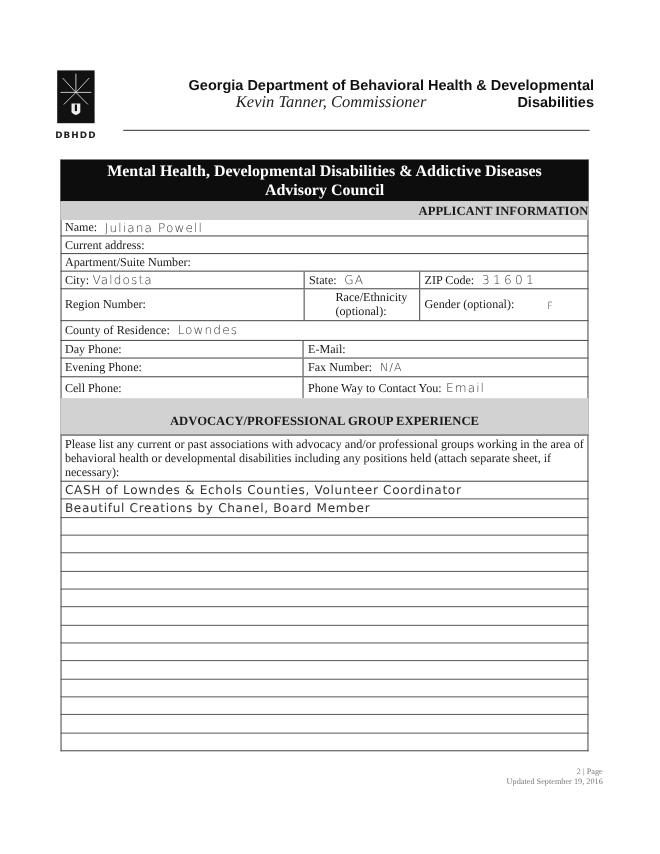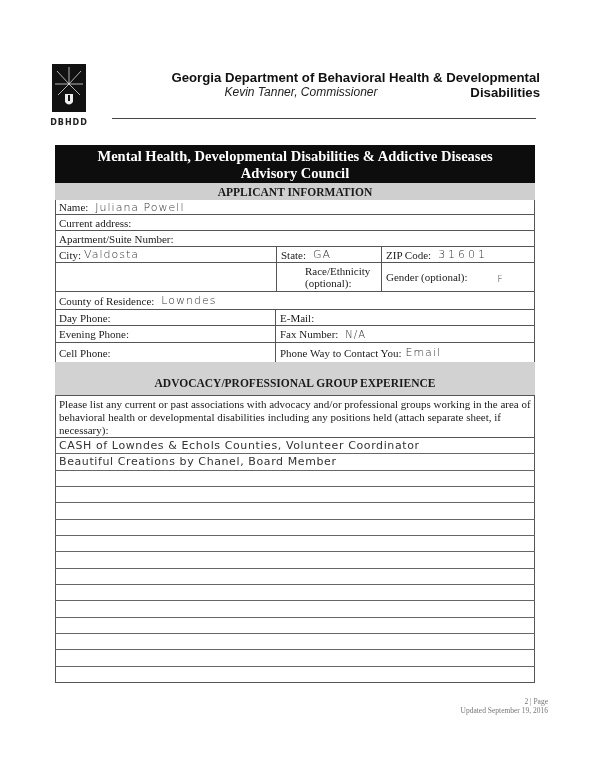--- a/index.html
+++ b/index.html
@@ -5,29 +5,29 @@
   html, body { margin: 0; padding: 0; }
   body { width: 600px; height: 776px; background: #ffffff; position: relative; overflow: hidden;
          font-family: "Liberation Serif", "DejaVu Serif", serif; color: #1a1a1a; }
   .abs { position: absolute; }
   .logo { left: 52px; top: 64px; width: 34px; height: 48px; background: #111; }
   .logo svg { display: block; }
   .logo-text { left: 46px; top: 118px; width: 46px; text-align: center; font-family: "DejaVu Sans", sans-serif;
                font-size: 8px; font-weight: bold; letter-spacing: 1px; color: #222; }
   .org-title { left: 100px; top: 70px; width: 440px; text-align: right; font-family: "Liberation Sans", sans-serif;
                font-weight: bold; font-size: 13.2px; color: #111; }
-  .org-sub { left: 100px; top: 85px; width: 330px; text-align: center; font-family: Liberation Sans, sans-serif;
-             font-style: italic; font-size: 12px; color: #222; padding-left: 72px; box-sizing: border-box; }
+  .org-sub { left: 100px; top: 85px; width: 330px; text-align: center; font-family: Liberation Serif, serif;
+             font-style: italic; font-size: 15px; color: #222; padding-left: 72px; box-sizing: border-box; }
   .rule { left: 112px; top: 118px; width: 424px; height: 1px; background: #444; }
 
   .form { left: 55px; top: 145px; width: 480px; height: 538px; border-left: 1px solid #555; border-right: 1px solid #555;
           border-bottom: 1px solid #555; box-sizing: border-box; }
   .hdr-black { left: 55px; top: 145px; width: 480px; height: 38px; background: #0d0d0d; color: #fff; text-align: center;
                font-weight: bold; font-size: 14.5px; line-height: 17px; padding-top: 3px; box-sizing: border-box; }
-  .hdr-gray { left: 55px; top: 183px; width: 480px; height: 17px; background: #cfcfcf; text-align: center;
+  .hdr-gray { left: 55px; top: 183px; width: 480px; height: 17px; background: #cfcfcf; text-align: right;
               font-weight: bold; font-size: 11.5px; line-height: 18px; }
   .row { position: absolute; left: 55px; width: 480px; border-bottom: 1px solid #555; box-sizing: border-box; font-size: 11px; }
   .cell { position: absolute; top: 0; bottom: 0; box-sizing: border-box; padding-left: 4px; display: flex; align-items: center; }
   .cell.bl { border-left: 1px solid #555; margin-left: 20px; }
   .lbl { white-space: nowrap; }
   .hw { font-family: "DejaVu Sans", sans-serif; font-size: 11px; color: #333; margin-left: 7px; letter-spacing: 1px; font-weight: 300; }
   .lbl2 { line-height: 12px; }
   .gray-band { left: 55px; top: 362px; width: 480px; height: 34px; background: #d2d2d2; text-align: center;
                font-weight: bold; font-size: 11.5px; line-height: 12px; padding-top: 15px; box-sizing: border-box; border-bottom: 1px solid #555; }
   .para { left: 55px; top: 396px; width: 480px; height: 42px; font-size: 11px; line-height: 13px; padding: 2px 4px; box-sizing: border-box;
@@ -98,20 +98,24 @@
     <span class="lbl">State:</span>
     <span class="hw">GA</span>
   </div>
   <div class="cell bl" style="left:306px;right:0;">
     <span class="lbl">ZIP Code:</span>
     <span class="hw" style="letter-spacing:3px;">31601</span>
   </div>
 </div>
 
 <div class="row" style="top:263px;height:29px;">
+  <div class="cell" style="left:0;width:201px;">
+    <span class="lbl">Region Number:</span>
+    <span class="hw"></span>
+  </div>
   <div class="cell bl" style="left:201px;width:105px;padding-left:28px;">
     <span class="lbl2">
       <span>Race/Ethnicity</span><br>
       <span>(optional):</span>
     </span>
     <span class="hw"></span>
   </div>
   <div class="cell bl" style="left:306px;right:0;gap:23px;">
     <span class="lbl">Gender (optional):</span>
     <span class="hw" style="font-size:9px;margin-top:4px;">F</span>

